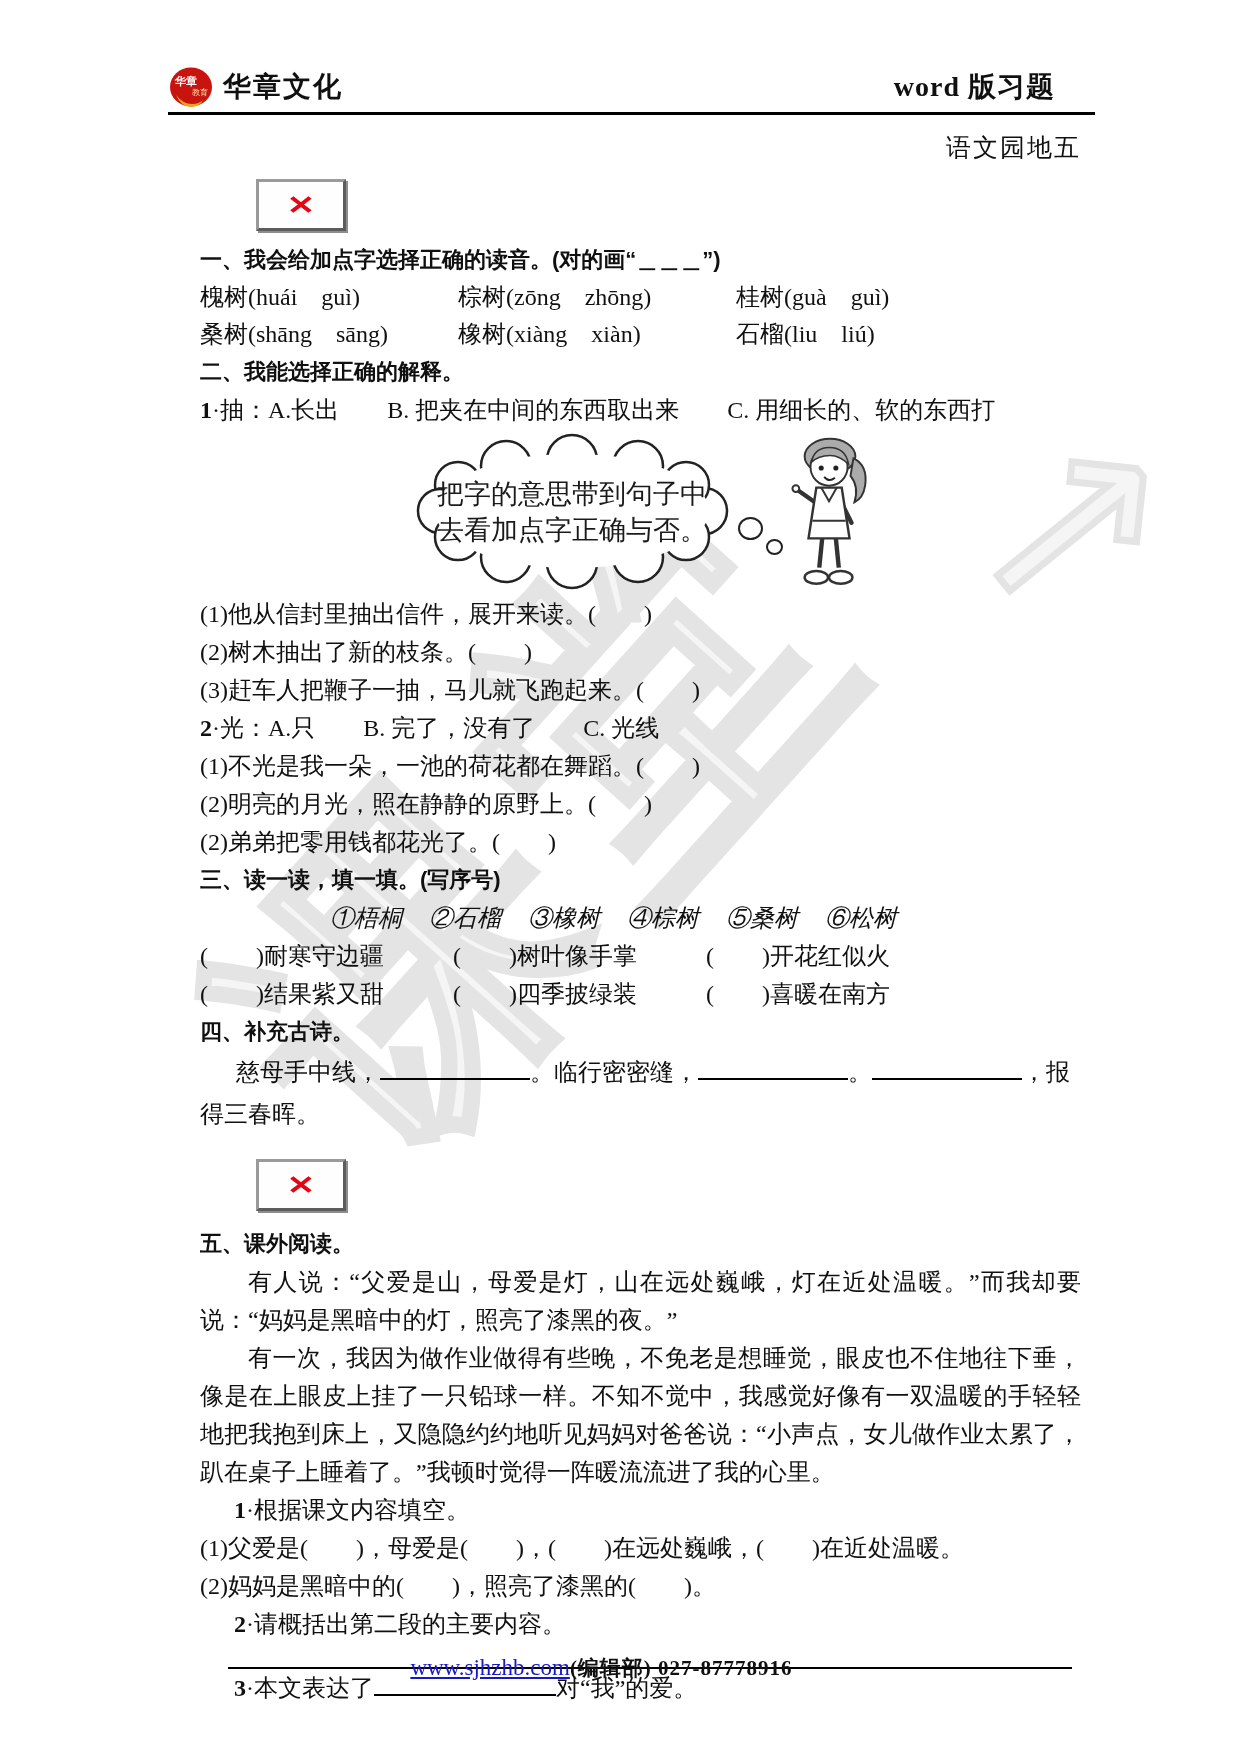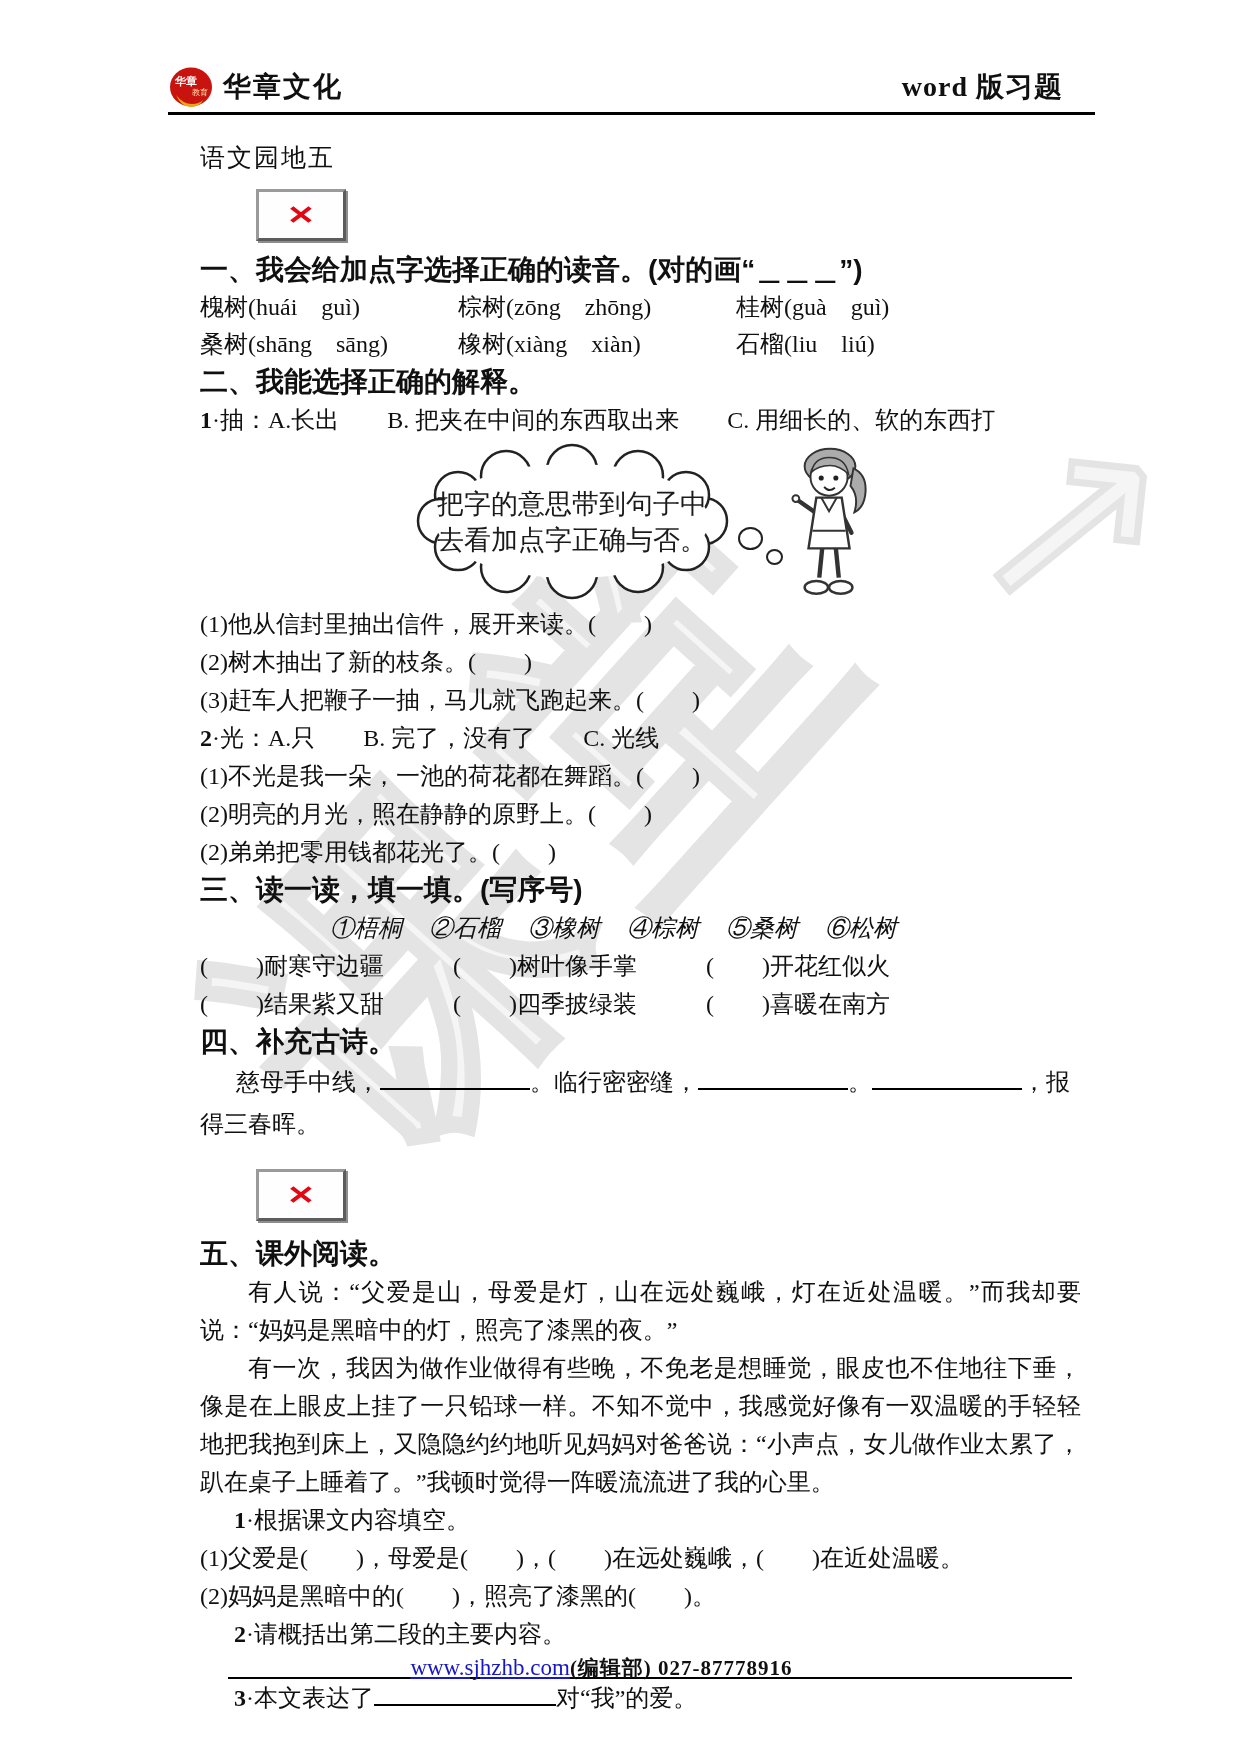--- a/index.html
+++ b/index.html
@@ -12,33 +12,33 @@
            -webkit-text-stroke:6px #e4e4e4;transform:rotate(-48deg);
            letter-spacing:36px;white-space:nowrap;}
   .wm-arrow{position:absolute;right:70px;top:380px;font-size:240px;color:#f5f5f5;
             -webkit-text-stroke:7px #e4e4e4;transform:rotate(6deg);
             font-family:"Liberation Sans",sans-serif;}
   
   .hdr{position:relative;z-index:2;margin:0 146px 0 168px;padding-top:62px;height:50px;
        border-bottom:3px solid #000;display:flex;align-items:center;justify-content:space-between;gap:36px;}
   .brand{display:flex;align-items:center;gap:9px;}
   .brand-name{font-family:"Liberation Sans",sans-serif;font-weight:bold;font-size:28px;letter-spacing:2px;}
-  .doc-type{font-weight:bold;font-size:28px;letter-spacing:1px;margin-right:32px;}
+  .doc-type{font-weight:bold;font-size:28px;letter-spacing:1px;margin-right:40px;}
   .ftr{position:absolute;z-index:2;left:168px;right:206px;bottom:72px;
        display:flex;justify-content:center;align-items:baseline;}
   .ftr a{font-size:23px;color:#1717c4;text-decoration:underline;}
   .contact{font-family:Liberation Serif, serif;font-weight:bold;font-size:21px;letter-spacing:1px;}
   
   .content{position:relative;z-index:1;padding:0 160px 0 200px;}
-  .title{text-align:left;margin-top:26px;font-size:25px;line-height:34px;letter-spacing:2px;}
+  .title{text-align:right;margin-top:16px;font-size:25px;line-height:34px;letter-spacing:2px;}
   .ph{width:84px;height:46px;margin:14px 0 6px 56px;background:#fefefe;
       border:3px solid #9a9a9a;border-right-color:#5c5c5c;border-bottom-color:#5c5c5c;
       box-shadow:2px 2px 0 rgba(50,50,50,.55);display:flex;align-items:center;justify-content:center;}
   .ph .x{color:#e30613;font-weight:900;font-size:26px;font-family:"Liberation Sans",sans-serif;transform:scaleX(1.3);}
-  .h{font-family:"Liberation Sans",sans-serif;font-weight:bold;font-size:28px;line-height:38px;}
+  .h{font-family:"Liberation Sans",sans-serif;font-weight:bold;font-size:22px;line-height:38px;}
   .mt{margin-top:10px;}
   .line{line-height:38px;}
   .qnum{font-weight:bold;}
   .grid-pinyin{display:grid;grid-template-columns:258px 278px auto;line-height:37px;}
   .grid3{display:grid;grid-template-columns:253px 253px auto;line-height:38px;}
   .options{display:flex;gap:27px;margin-left:130px;line-height:38px;font-style:italic;}
   .illus{position:relative;height:162px;margin:2px 0 2px;}
   .illus svg{position:absolute;}
   .dot{position:absolute;border:2.5px solid #222;border-radius:50%;background:#fff;}
   .dot-big{left:538px;top:86px;width:21px;height:19px;}

